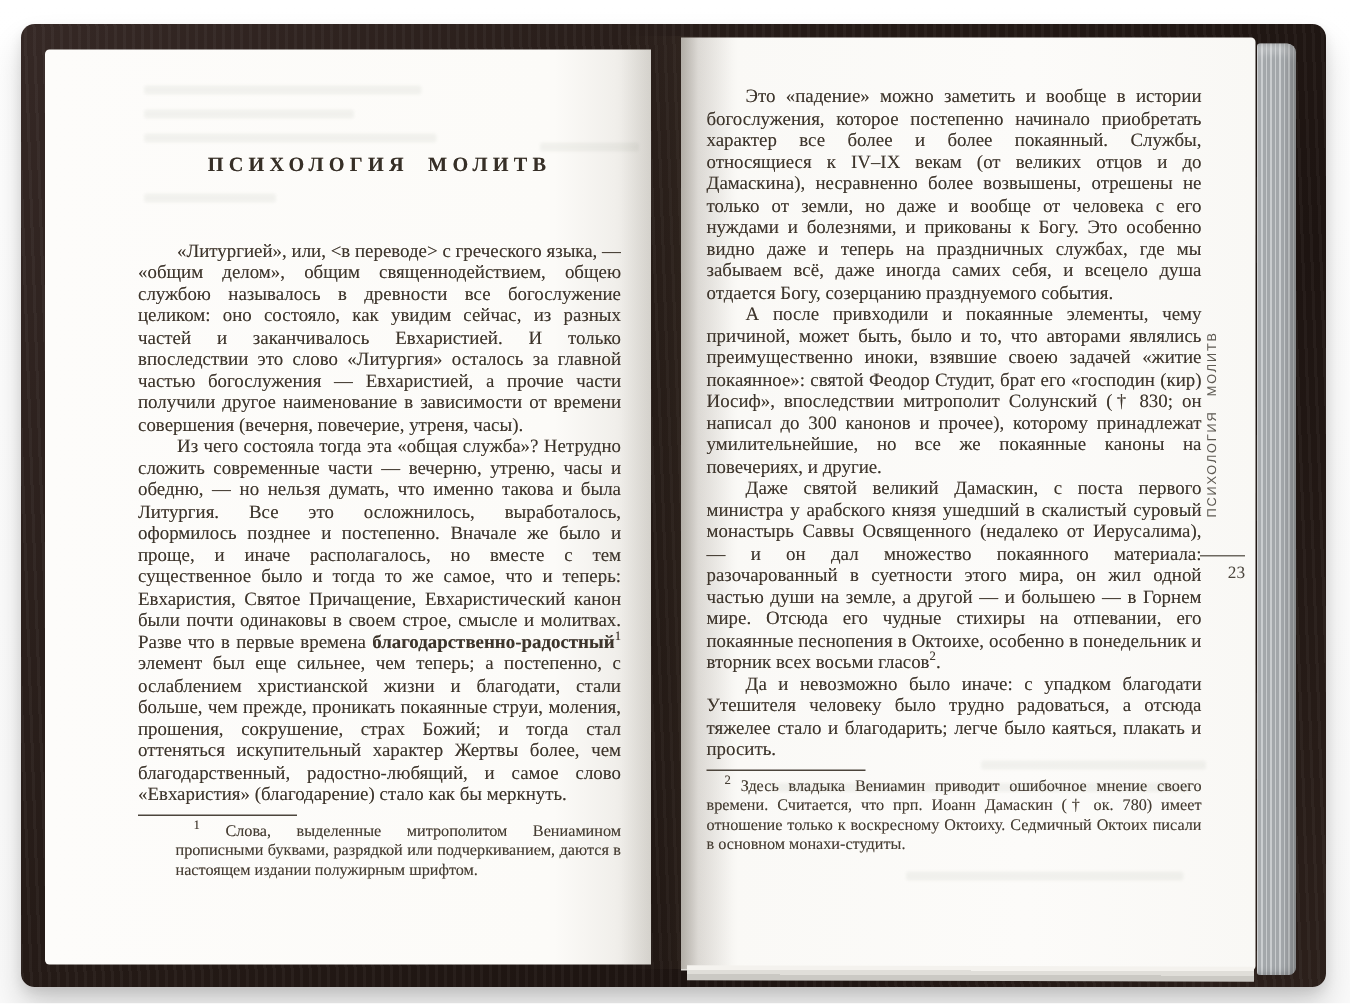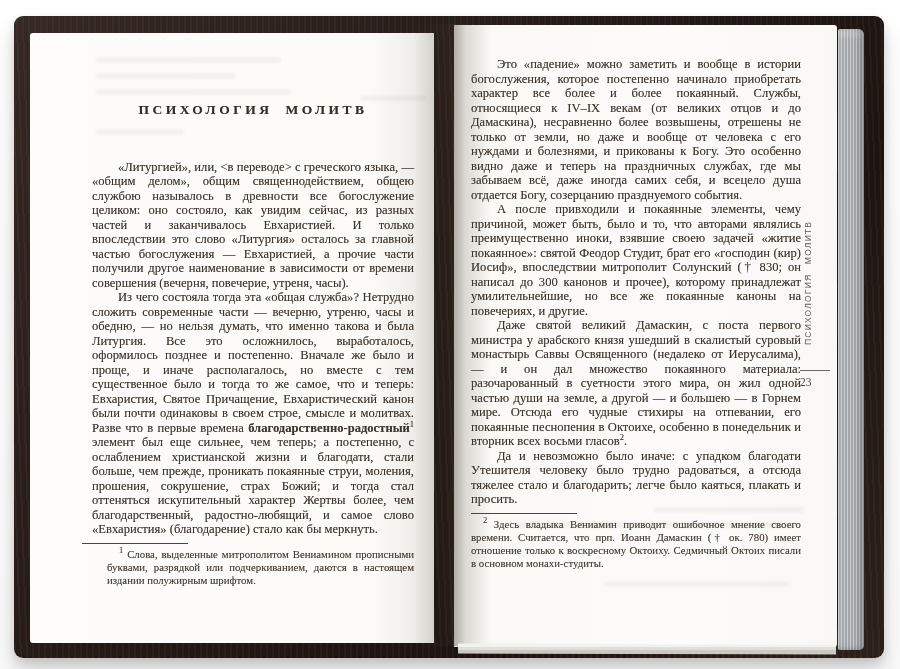--- a/index.html
+++ b/index.html
@@ -31,29 +31,29 @@
   .left-col{left:62px;top:70px;width:322px;}
   .right-col{left:17px;top:32px;width:330px;}
   .heading{margin:0 0 42px 0;font-size:13.5px;font-weight:bold;letter-spacing:3.5px;word-spacing:6px;
          text-align:center;text-indent:0;color:#362f27;}
   p.body-para{margin:0;text-indent:26px;}
   sup{font-size:8.5px;line-height:0;}
   .bold{font-weight:bold;font-family:Liberation Serif, serif;}
   .footnote{font-size:10.8px;line-height:13.2px;margin-top:6px;color:#453d33;}
   .footnote .rule{width:106px;height:0;border-top:1px solid #4c453c;margin-bottom:4px;}
   .footnote p.body-para{text-indent:12px;margin:0;}
-  .fn-left{margin-left:15px;}
+  .fn-left{margin-left:25px;}
   .fn-left .rule{margin-left:-25px;}
   
   .margin-caption{position:absolute;left:347px;top:210px;height:96px;width:13px;
          writing-mode:vertical-rl;transform:rotate(180deg);
          font-family:"Liberation Sans",sans-serif;font-size:8.5px;letter-spacing:1.2px;word-spacing:6px;
          color:#5d5952;display:flex;align-items:center;justify-content:center;white-space:nowrap;}
   .pageno-rule{position:absolute;left:346px;top:345px;width:30px;height:0;border-top:1px solid #6d6860;}
-  .pageno{position:absolute;left:346px;top:351px;width:30px;text-align:left;
+  .pageno{position:absolute;left:346px;top:351px;width:30px;text-align:right;
          font-size:11.5px;color:#4a443c;}
   
   .ghost{position:absolute;height:6px;border-radius:2px;background:#68745f;opacity:.07;filter:blur(1px);}
 </style>
 </head>
 <body>
 
 <div class="scene">
 
   <div class="cover"></div>

